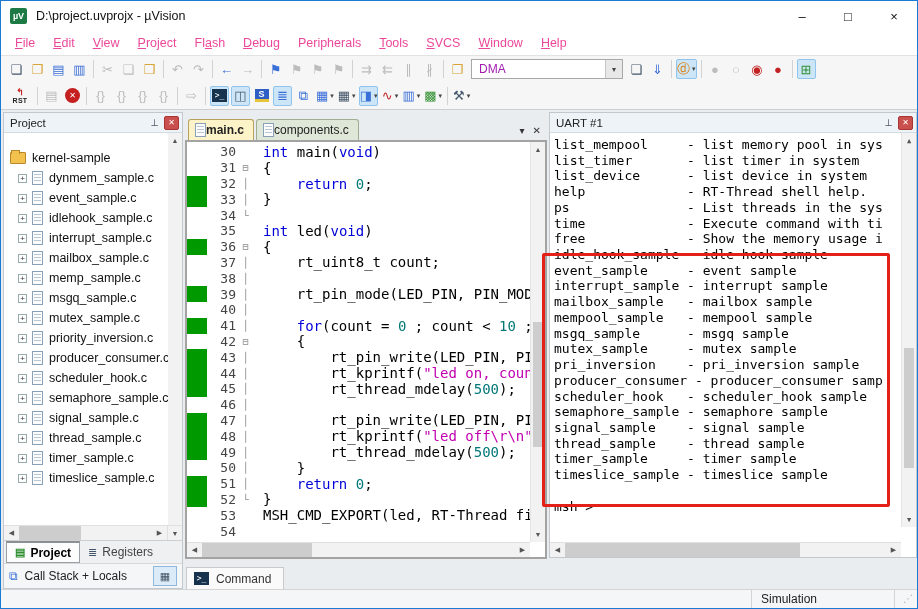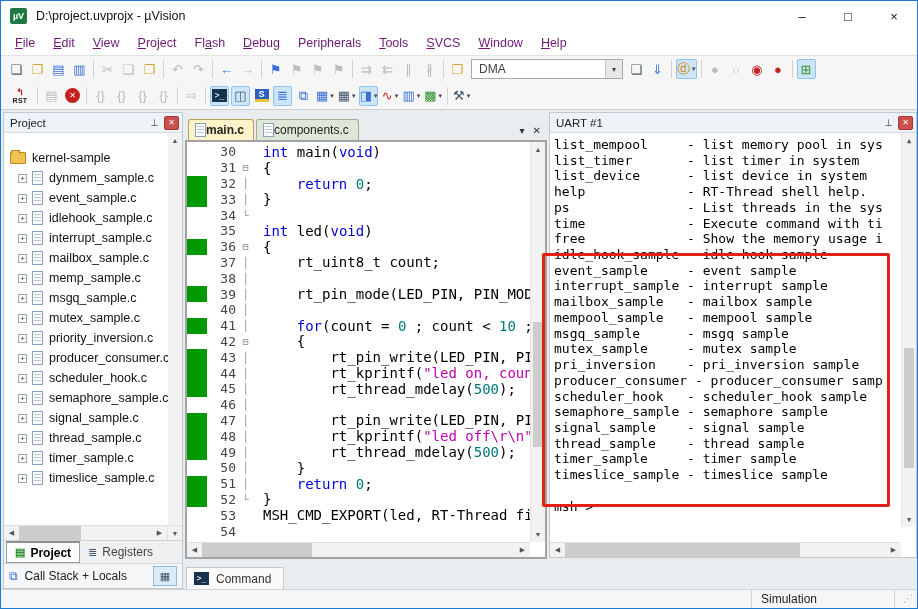--- a/index.html
+++ b/index.html
@@ -10,38 +10,38 @@
   
   .titlebar { height:30px; display:flex; align-items:center; padding-left:9px; background:#fff; }
   .title-icon { width:17px; height:16px; background:#1d7a45; border-radius:2px; color:#fff;
                 font-size:9px; font-weight:bold; display:flex; align-items:center; justify-content:center; }
   .title-text { font-size:12.5px; color:#111; margin-left:9px; }
   .win-controls { margin-left:auto; display:flex; height:100%; }
   .win-btn { width:46px; display:flex; align-items:center; justify-content:center; font-size:13px; color:#111; }
 
   
   .menubar { height:24px; display:flex; align-items:center; padding-left:5px; font-size:12.5px; background:#fff; }
-  .menu-item { padding:3px 9px; color:#701a75; }
+  .menu-item { padding:3px 9px; color:#ec4899; }
   .menu-item u { text-decoration:underline; }
 
   
   .toolbar { display:flex; align-items:center; padding:0 5px; background:#f6f6f6; overflow:hidden; }
   .tb1 { height:27px; border-top:1px solid #e2e2e2; }
   .tb2 { height:28px; border-bottom:1px solid #cfcfcf; }
   .tbtn { min-width:19px; height:20px; display:flex; align-items:center; justify-content:center;
           font-size:13px; color:#5a6b7c; margin:0 1px; border:1px solid transparent; border-radius:2px; }
   .tbtn.dis { color:#bcbcbc; }
   .tbtn.act { background:#cde6f7; border-color:#8fc4ec; }
   .c-blue { color:#3a6fd8; } .c-folder { color:#d8a234; } .c-red { color:#c32222; }
   .c-green { color:#2f8f2f; } .c-ink { color:#44566a; } .c-orange { color:#d8841a; }
   .tbtn .dd { font-size:7px; color:#444; margin-left:2px; }
   .tbsep { width:1px; height:18px; background:#d2d2d2; margin:0 3px; }
   .combo { width:152px; height:20px; background:#fff; border:1px solid #a8a8a8; margin:0 3px;
            display:flex; align-items:center; font-size:12px; }
-  .combo-text { padding-left:7px; flex:1; color:#404040; }
+  .combo-text { padding-left:7px; flex:1; color:#a21caf; }
   .combo-dd { width:17px; height:18px; background:#e8e8e8; border-left:1px solid #c5c5c5;
               display:flex; align-items:center; justify-content:center; font-size:8px; color:#444; }
   .rst { flex-direction:column; line-height:1; min-width:26px; }
   .rst-arrow { color:#c32222; font-size:9px; font-weight:bold; }
   .rst-txt { font-size:7px; font-weight:bold; color:#222; letter-spacing:0.3px; }
   .stop-ico { width:15px; height:15px; border-radius:50%; background:#c51f1f; color:#fff;
               font-size:8px; display:flex; align-items:center; justify-content:center; }
   .console-ico { width:15px; height:13px; background:#17324d; color:#fff; font-size:8px;
                  font-family:"DejaVu Sans Mono",monospace; display:flex; align-items:center; justify-content:center; }
   .sym-ico { width:14px; height:13px; background:#2d5fc4; border-bottom:3px solid #e8c43a; color:#fff;

